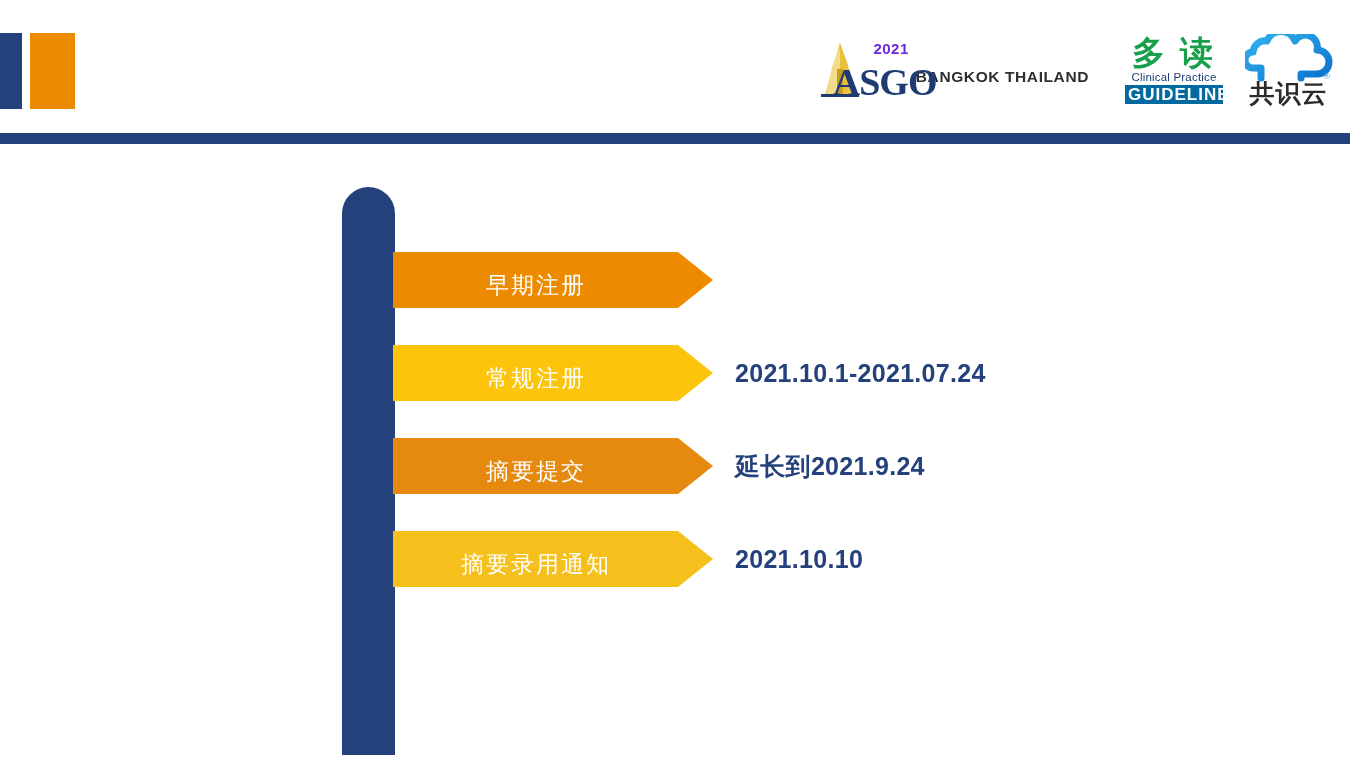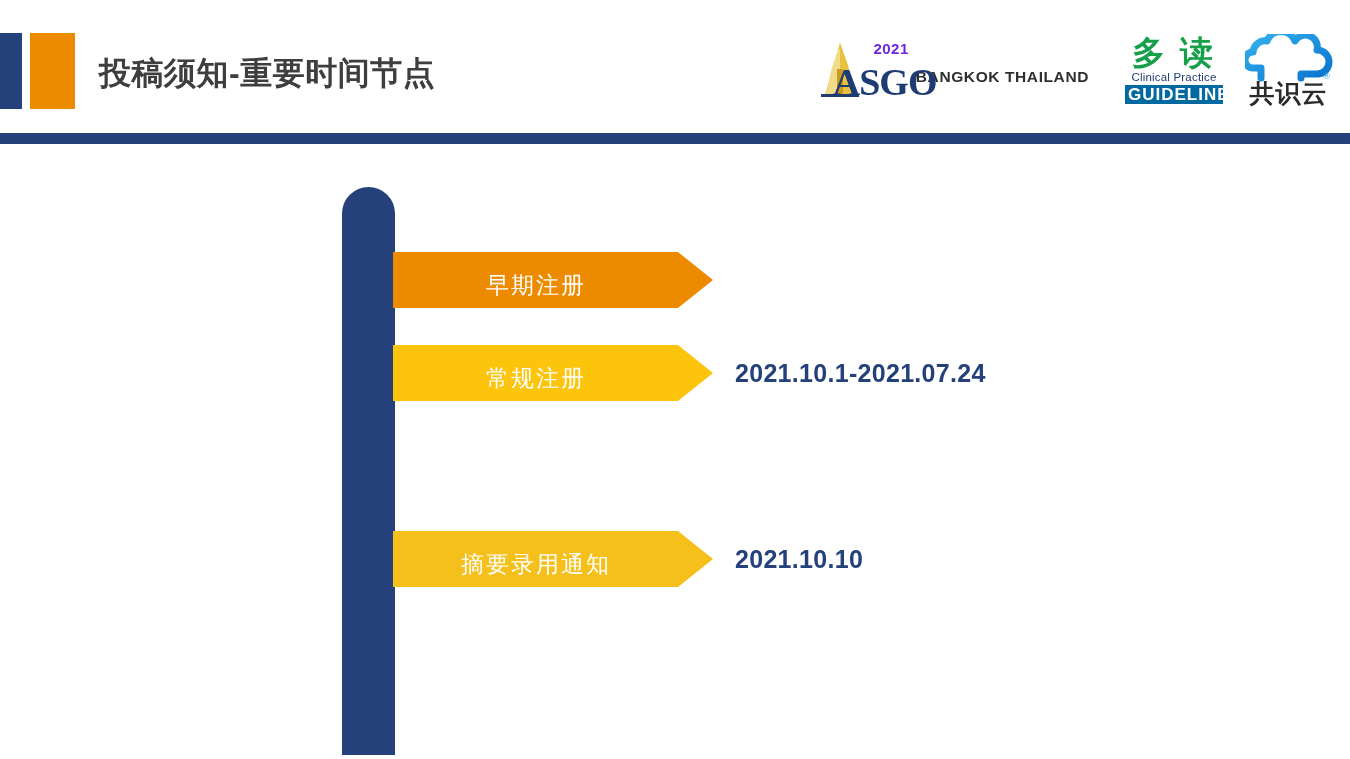--- a/index.html
+++ b/index.html
@@ -89,21 +89,20 @@
   #row-3 { left:393px; top:531px; }
 </style>
 </head>
 <body>
 
 <div class="slide">
 
   <div class="header">
     <div class="accent-blue" style="background: rgb(37, 65, 124);"></div>
     <div class="accent-orange" style="background: rgb(237, 139, 0);"></div>
-    <div class="page-title">投稿须知-重要时间节点</div>
 
     <div class="logos">
 
       <div class="logo-asgo">
         <div class="asgo-mark">
           <svg class="asgo-pagoda" viewBox="0 0 46 54">
             <polygon points="23,0 31,22 38,52 8,52" fill="#E8C23E"></polygon>
             <polygon points="23,2 23,52 9,52 15,24" fill="#F2DC8C"></polygon>
             <polygon points="20,26 26,26 26,52 20,52" fill="#C99B1E"></polygon>
             <rect x="4" y="51" width="38" height="3" fill="#1F3B73"></rect>
@@ -156,20 +155,29 @@
   <div class="row" id="row-1">
     <div class="arrow">
       <svg class="arrow-shape" viewBox="0 0 320 56" preserveAspectRatio="none">
         <polygon points="0,0 285,0 320,28 285,56 0,56" fill="#FCC40A"></polygon>
       </svg>
       <div class="arrow-label">常规注册</div>
     </div>
     <div class="date">2021.10.1-2021.07.24</div>
   </div>
 
+  <div class="row" id="row-2">
+    <div class="arrow">
+      <svg class="arrow-shape" viewBox="0 0 320 56" preserveAspectRatio="none">
+        <polygon points="0,0 285,0 320,28 285,56 0,56" fill="#E58A0E"></polygon>
+      </svg>
+      <div class="arrow-label">摘要提交</div>
+    </div>
+    <div class="date">延长到2021.9.24</div>
+  </div>
 
   <div class="row" id="row-3">
     <div class="arrow">
       <svg class="arrow-shape" viewBox="0 0 320 56" preserveAspectRatio="none">
         <polygon points="0,0 285,0 320,28 285,56 0,56" fill="#F5C01B"></polygon>
       </svg>
       <div class="arrow-label">摘要录用通知</div>
     </div>
     <div class="date">2021.10.10</div>
   </div>

